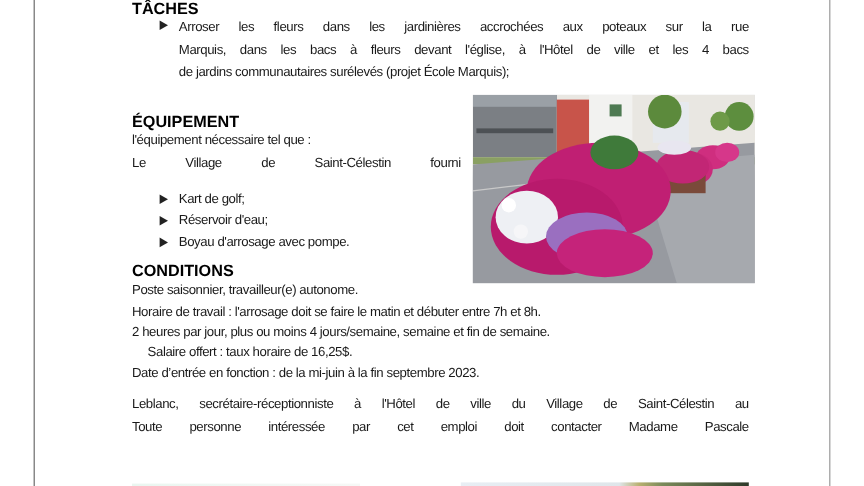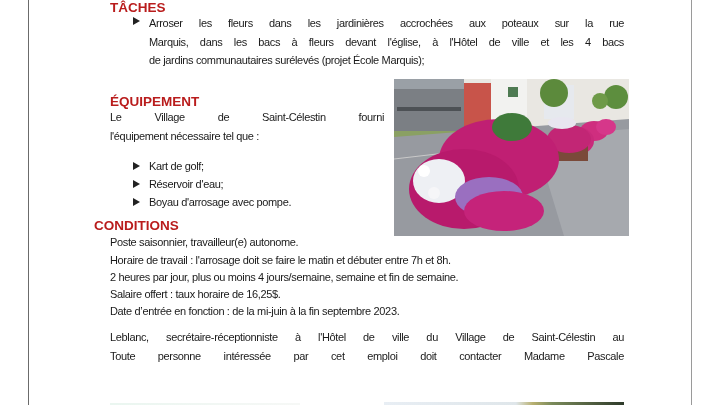--- a/index.html
+++ b/index.html
@@ -6,21 +6,21 @@
   body {
     width:720px; height:405px; overflow:hidden; position:relative;
     background:#ffffff;
     font-family:"DejaVu Sans", sans-serif;
     color:#111;
   }
   .page-border-left { position:absolute; left:28px; top:0; width:1px; height:405px; background:#6b6b6b; }
   .page-border-right { position:absolute; left:691px; top:0; width:1px; height:405px; background:#9a9a9a; }
   .heading {
     position:absolute; font-family:"Liberation Sans", sans-serif; font-weight:bold;
-    font-size:13.5px; letter-spacing:0; color:#b91c1c;
+    font-size:13.5px; letter-spacing:0; color:#000000;
   }
   .txt {
     position:absolute; font-family:Liberation Sans, sans-serif; font-size:11px;
     line-height:18.6px; color:#1a1a1a; letter-spacing:-0.35px;
   }
   .justify { text-align:justify; text-align-last:left; }
   .arrow {
     width:0; height:0; border-top:4px solid transparent; border-bottom:4px solid transparent;
     border-left:7px solid #222; margin-top:5px; flex:none;
   }
@@ -47,22 +47,22 @@
 <div class="heading" style="left:110px; top:0px;">TÂCHES</div>
 <div class="arrow" style="position:absolute; left:133px; top:17px; margin:0;"></div>
 <div class="txt justify" style="left:149px; top:14px; width:475px;">
   <div class="justify" style="text-align-last:justify;">Arroser les fleurs dans les jardinières accrochées aux poteaux sur la rue</div>
   <div class="justify" style="text-align-last:justify;">Marquis, dans les bacs à fleurs devant l'église, à l'Hôtel de ville et les 4 bacs</div>
   <div>de jardins communautaires surélevés (projet École Marquis);</div>
 </div>
 
 <div class="heading" style="left:110px; top:94px;">ÉQUIPEMENT</div>
 <div class="txt" style="left:110px; top:108px; width:274px;">
+  <div>l'équipement nécessaire tel que :</div>
   <div style="text-align:justify; text-align-last:justify;">Le Village de Saint-Célestin fourni</div>
-  <div>l'équipement nécessaire tel que :</div>
 </div>
 
 <div class="arrow" style="position:absolute; left:133px; top:162px; margin:0;"></div>
 <div class="txt" style="left:149px; top:157px;text-align:right;">Kart de golf;</div>
 <div class="arrow" style="position:absolute; left:133px; top:180px; margin:0;"></div>
 <div class="txt" style="left:149px; top:175px;">Réservoir d'eau;</div>
 <div class="arrow" style="position:absolute; left:133px; top:198px; margin:0;"></div>
 <div class="txt" style="left:149px; top:193px;">Boyau d'arrosage avec pompe.</div>
 
 <div class="photo-main">
@@ -97,25 +97,25 @@
     <ellipse cx="70" cy="110" rx="55" ry="40" fill="#b81a6c"></ellipse>
     <ellipse cx="45" cy="102" rx="26" ry="22" fill="#eef0f4"></ellipse>
     <ellipse cx="95" cy="118" rx="34" ry="20" fill="#9a6fc0"></ellipse>
     <ellipse cx="110" cy="132" rx="40" ry="20" fill="#c5237a"></ellipse>
     <ellipse cx="118" cy="48" rx="20" ry="14" fill="#3f7a3a"></ellipse>
     <circle cx="30" cy="92" r="6" fill="#ffffff"></circle>
     <circle cx="40" cy="114" r="6" fill="#f6f6f8"></circle>
   </svg>
 </div>
 
-<div class="heading" style="left:94px; top:218px;">CONDITIONS</div>
+<div class="heading" style="left:110px; top:218px;">CONDITIONS</div>
 <div class="txt" style="left:110px; top:233px;">Poste saisonnier, travailleur(e) autonome.</div>
 <div class="txt" style="left:110px; top:251px;">Horaire de travail : l'arrosage doit se faire le matin et débuter entre 7h et 8h.</div>
 <div class="txt" style="left:110px; top:268px;">2 heures par jour, plus ou moins 4 jours/semaine, semaine et fin de semaine.</div>
-<div class="txt" style="left:110px; top:285px;text-align:right;">Salaire offert : taux horaire de 16,25$.</div>
+<div class="txt" style="left:123px; top:285px;text-align:right;">Salaire offert : taux horaire de 16,25$.</div>
 <div class="txt" style="left:110px; top:302px;">Date d’entrée en fonction : de la mi-juin à la fin septembre 2023.</div>
 
 <div class="txt" style="left:110px; top:328px; width:514px;">
   <div style="text-align:justify; text-align-last:justify;">Leblanc, secrétaire-réceptionniste à l'Hôtel de ville du Village de Saint-Célestin au</div>
   <div style="text-align:justify; text-align-last:justify;">Toute personne intéressée par cet emploi doit contacter Madame Pascale</div>
 </div>
 
 <div class="photo-bottom-left"></div>
 <div class="photo-bottom-right"></div>
 

